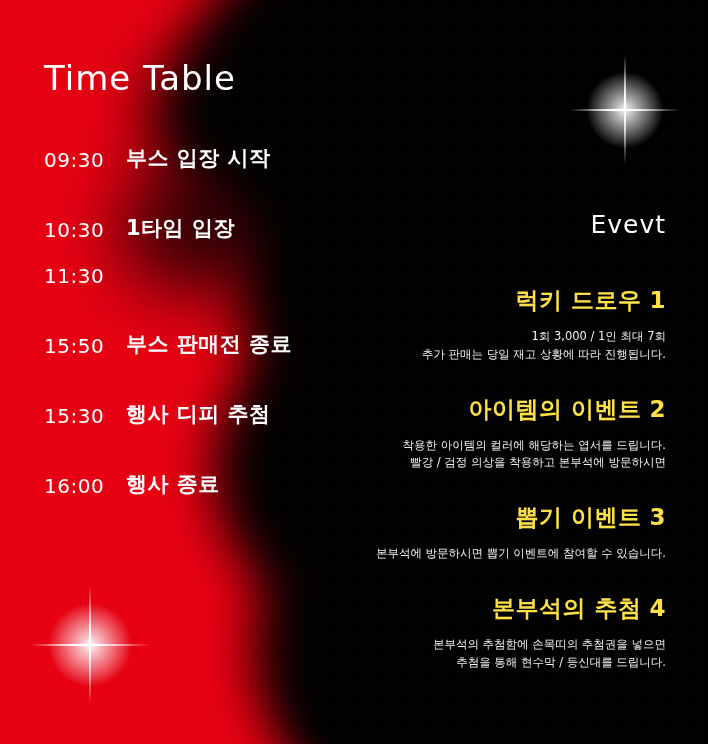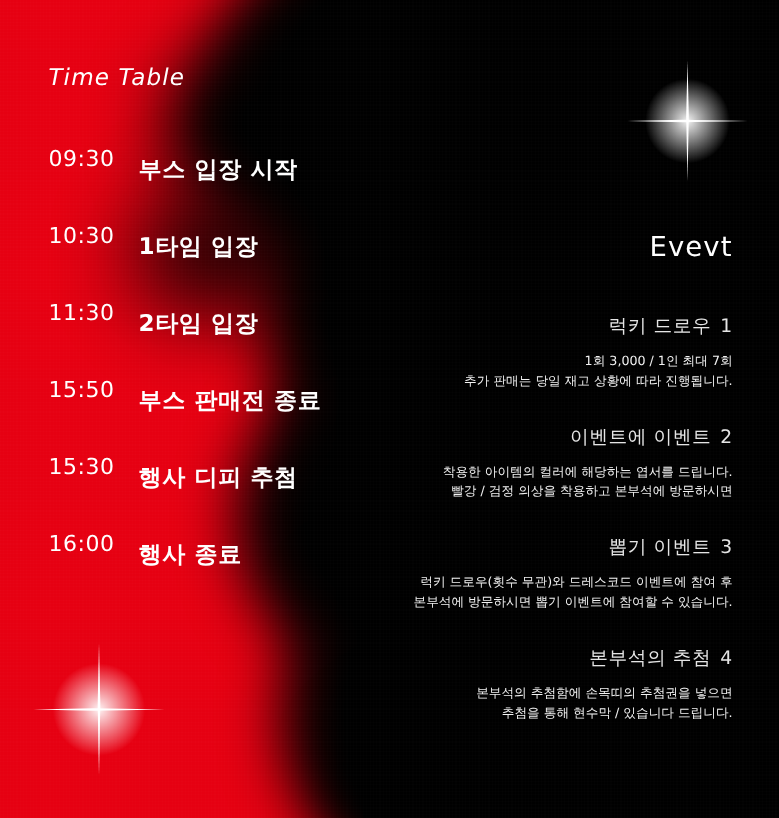--- a/index.html
+++ b/index.html
@@ -89,30 +89,29 @@
   #sparkle-bottom-left { left: 30px; top: 585px; width: 120px; height: 120px; }
 
   
   .left-col {
     position: absolute;
     left: 44px; top: 58px;
     width: 300px;
     color: #ffffff;
   }
   .tt-title {
-    font-size: 21px;
+    font-size: 34px;
     letter-spacing: 1px;
     font-weight: 500;
-    margin-bottom: 38px;
+    margin-bottom: 26px;
     color: #fff;
-    font-style: italic;
   }
   .tt-row {
     display: flex;
-    align-items: center;
+    align-items: flex-end;
     margin-bottom: 22px;
   }
   .tt-time {
     width: 82px;
     font-size: 20px;
     font-weight: 500;
     color: #ffffff;
     letter-spacing: 0.5px;
   }
   .tt-label {
@@ -133,25 +132,25 @@
   }
   .ev-title {
     font-size: 25px;
     letter-spacing: 1px;
     margin-bottom: 46px;
     color: #fff;
     font-weight: 400;
   }
   .ev-item { margin-bottom: 30px; }
   .ev-head {
-    font-size: 17px;
-    font-weight: 400;
+    font-size: 23px;
+    font-weight: 700;
     letter-spacing: 0.5px;
     margin-bottom: 12px;
-    color: #e5e5e5;
+    color: #fde047;
     white-space: nowrap;
   }
   .ev-head .num { margin-left: 8px; }
   .ev-desc {
     font-size: 11.5px;
     line-height: 1.55;
     color: #f2f2f2;
     font-weight: 400;
   }
 </style>
@@ -189,21 +188,20 @@
     <div class="tt-row">
       <div class="tt-time">09:30</div>
       <div class="tt-label">부스 입장 시작</div>
     </div>
     <div class="tt-row">
       <div class="tt-time">10:30</div>
       <div class="tt-label">1타임 입장</div>
     </div>
     <div class="tt-row">
       <div class="tt-time">11:30</div>
-      <div class="tt-label">2타임 입장</div>
     </div>
     <div class="tt-row">
       <div class="tt-time">15:50</div>
       <div class="tt-label">부스 판매전 종료</div>
     </div>
     <div class="tt-row">
       <div class="tt-time">15:30</div>
       <div class="tt-label">행사 디피 추첨</div>
     </div>
     <div class="tt-row">
@@ -220,42 +218,41 @@
         <span>럭키 드로우</span><span class="num">1</span>
       </div>
       <div class="ev-desc">
         <div>1회 3,000 / 1인 최대 7회</div>
         <div>추가 판매는 당일 재고 상황에 따라 진행됩니다.</div>
       </div>
     </div>
 
     <div class="ev-item">
       <div class="ev-head">
-        <span>이벤트에 이벤트</span><span class="num">2</span>
+        <span>아이템의 이벤트</span><span class="num">2</span>
       </div>
       <div class="ev-desc">
         <div>착용한 아이템의 컬러에 해당하는 엽서를 드립니다.</div>
         <div>빨강 / 검정 의상을 착용하고 본부석에 방문하시면</div>
       </div>
     </div>
 
     <div class="ev-item">
       <div class="ev-head">
         <span>뽑기 이벤트</span><span class="num">3</span>
       </div>
       <div class="ev-desc">
-        <div>럭키 드로우(횟수 무관)와 드레스코드 이벤트에 참여 후</div>
         <div>본부석에 방문하시면 뽑기 이벤트에 참여할 수 있습니다.</div>
       </div>
     </div>
 
     <div class="ev-item">
       <div class="ev-head">
         <span>본부석의 추첨</span><span class="num">4</span>
       </div>
       <div class="ev-desc">
         <div>본부석의 추첨함에 손목띠의 추첨권을 넣으면</div>
-        <div>추첨을 통해 현수막 / 있습니다 드립니다.</div>
+        <div>추첨을 통해 현수막 / 등신대를 드립니다.</div>
       </div>
     </div>
   </div>
 
 </div>
 
 </body></html>

